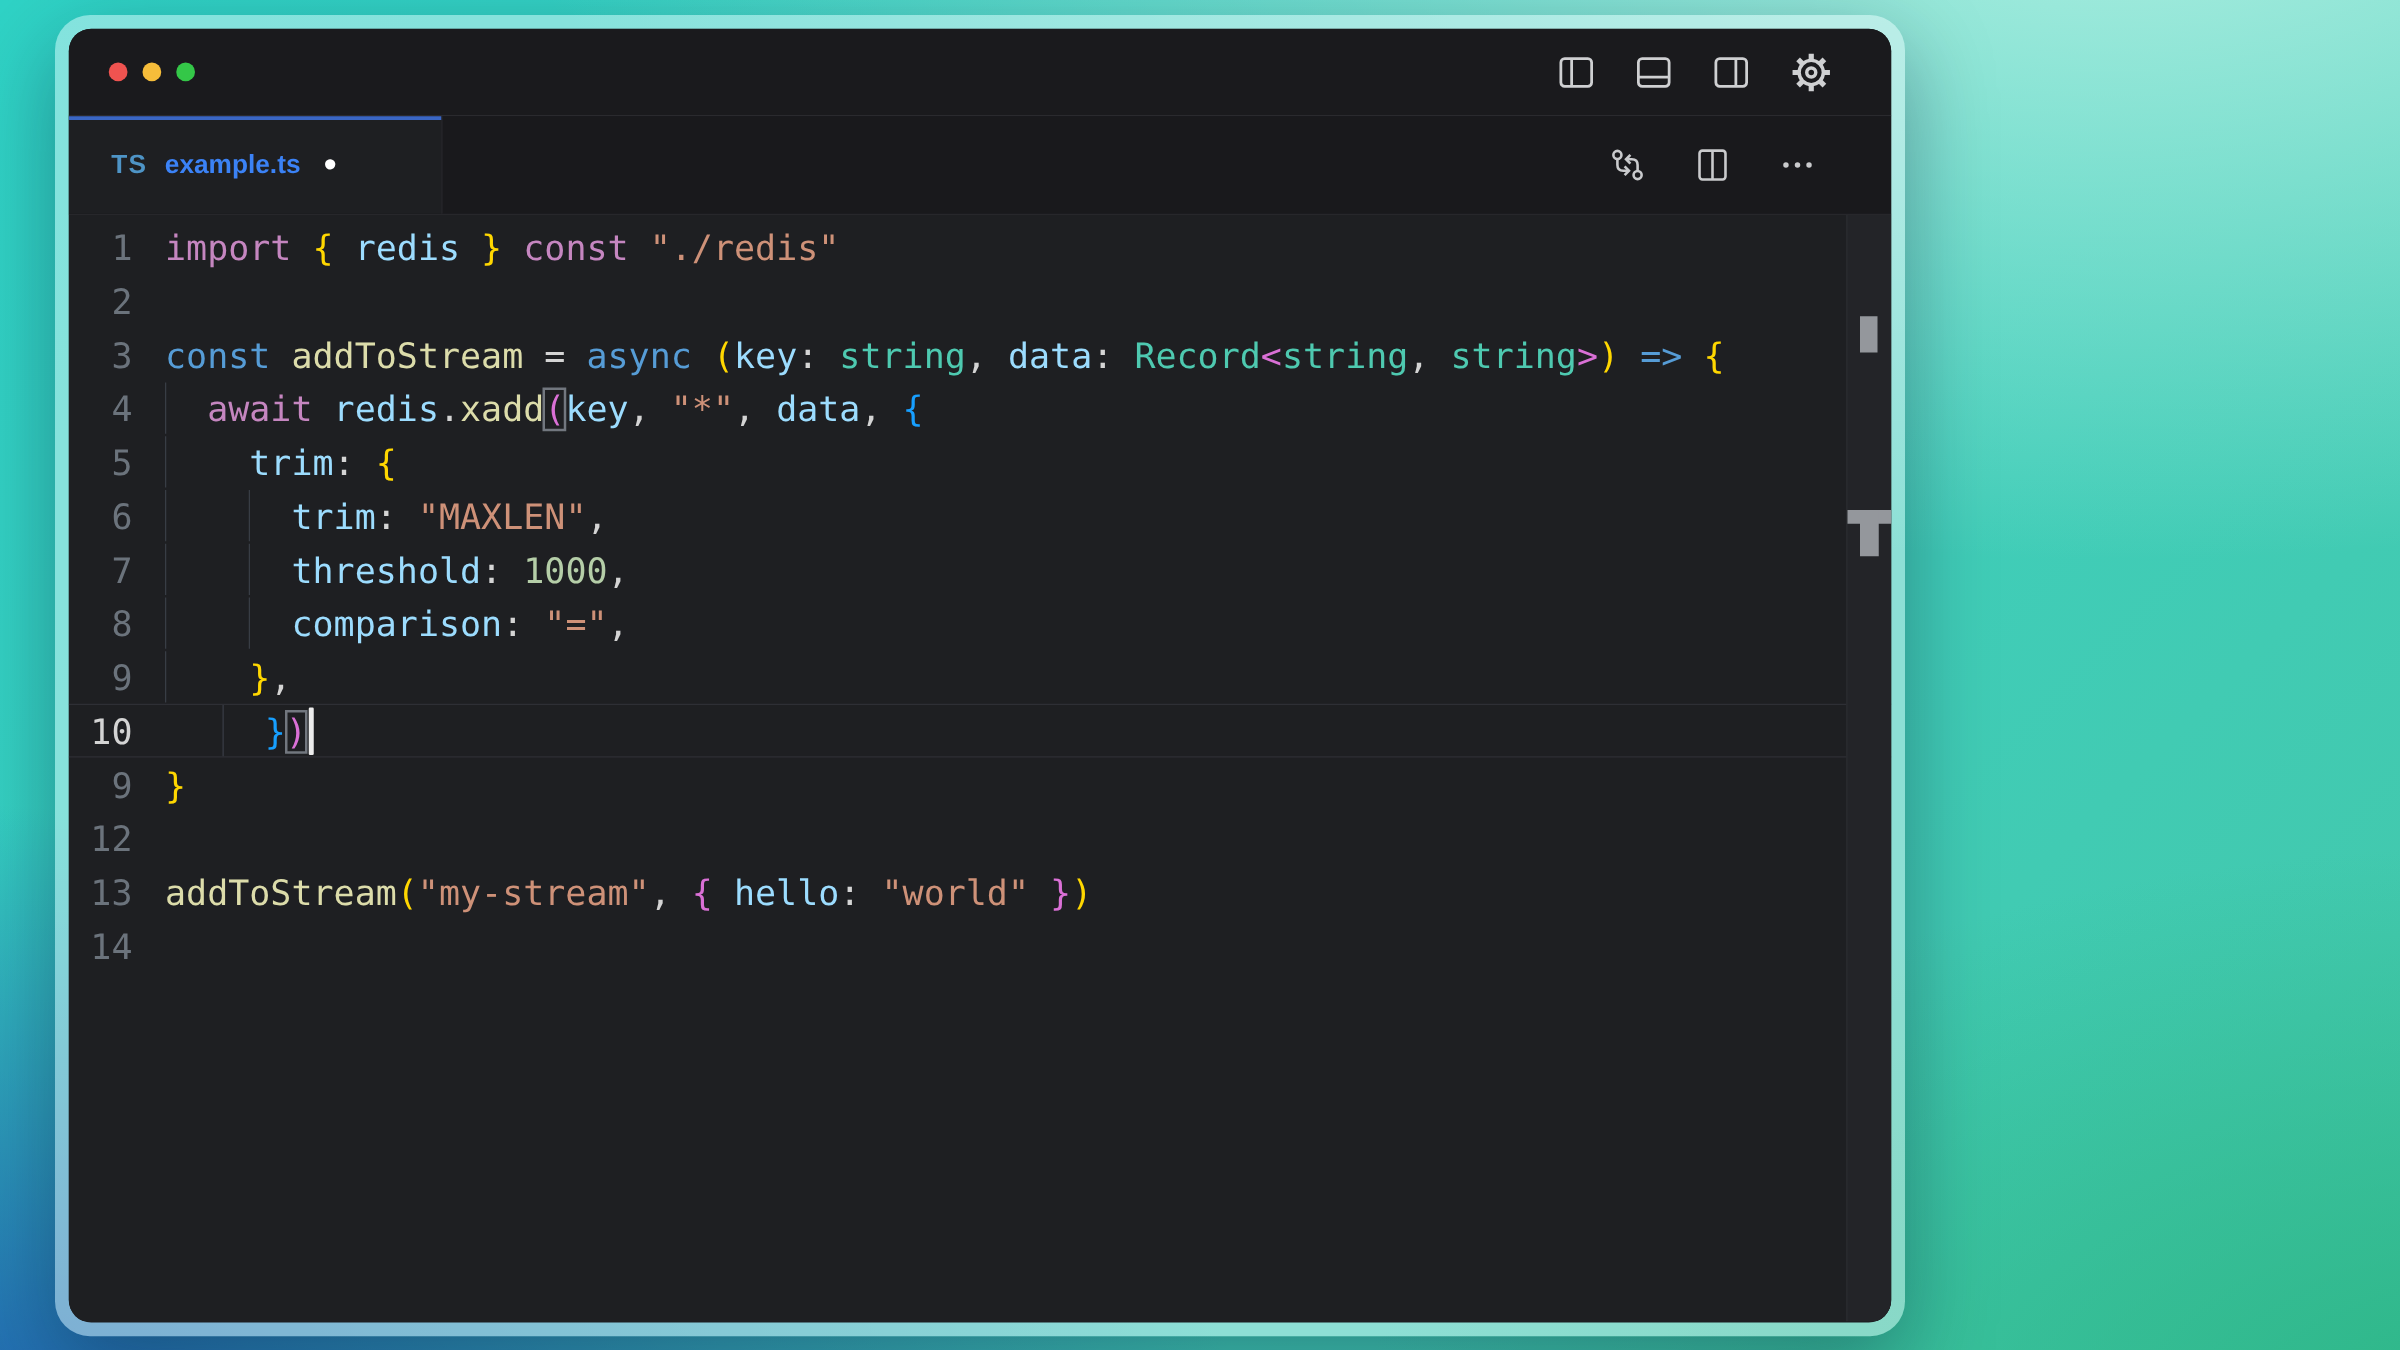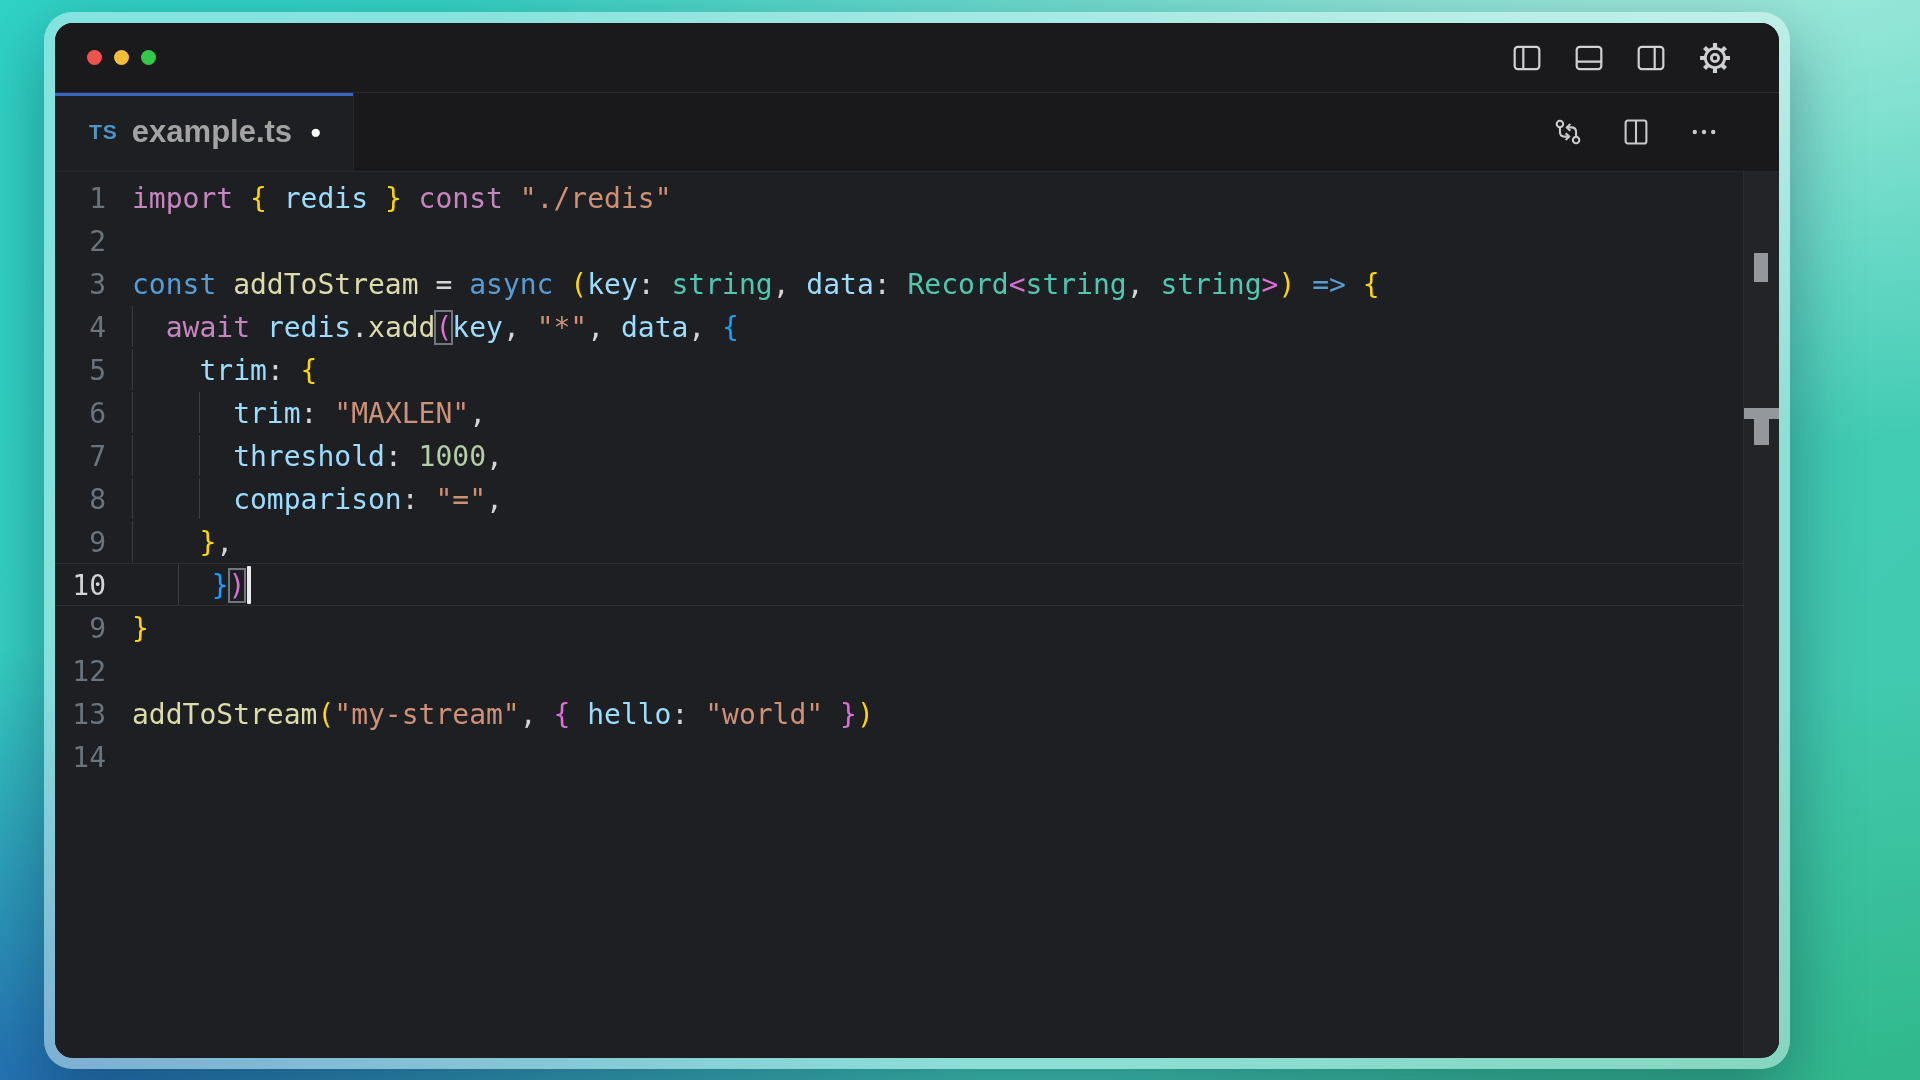--- a/index.html
+++ b/index.html
@@ -8,21 +8,21 @@
   body {
     background:
       radial-gradient(120% 90% at 88% -8%, rgba(178,239,226,0.95) 0%, rgba(178,239,226,0) 55%),
       radial-gradient(95% 85% at -6% 112%, #1c52ae 0%, rgba(28,82,174,0) 62%),
       radial-gradient(85% 75% at 106% 106%, #2cb585 0%, rgba(44,181,133,0) 58%),
       linear-gradient(135deg, #2fd3c6 0%, #3fcfbd 55%, #43c7a9 100%);
   }
 
   
   .bezel {
-    position:absolute; left:44px; top:12px; width:1746px; height:1057px;
+    position:absolute; left:44px; top:12px; width:1480px; height:1057px;
     background: rgba(236,246,250,0.45);
     border-radius:28px;
     box-shadow: 0 24px 70px rgba(0,10,40,0.35);
     padding:11px;
   }
   .window {
     position:relative; width:100%; height:100%;
     background:#1e1f22; border-radius:18px; overflow:hidden;
   }
 
@@ -50,21 +50,21 @@
   .tab {
     position:relative; width:299px; background:#1e1f22;
     display:flex; align-items:center; padding-left:34px;
     border-right:1px solid #26262a;
   }
   .tab::before {
     content:""; position:absolute; left:0; top:0; right:0; height:3px;
     background:var(--tab-accent);
   }
   .tab-badge { color:var(--ts-badge); font-weight:bold; font-size:21px; letter-spacing:1px; margin-right:14px; }
-  .tab-name  { color:#a3a3a3; font-size:31px; font-weight:600; }
+  .tab-name  { color:#3b82f6; font-size:21px; font-weight:600; }
   .tab-dot   { color:#fff; font-size:19px; margin-left:18px; }
   .tab-actions { position:absolute; right:60px; top:0; height:100%; display:flex; align-items:center; gap:38px; }
   .ta-icon { width:30px; height:30px; color:#c9cacc; }
   .ta-icon svg { width:100%; height:100%; }
 
   
   .editor {
     position:relative; height:calc(100% - 150px); background:#1e1f22;
     padding-top:4px;
     font-family:"DejaVu Sans Mono","Liberation Mono",monospace;

